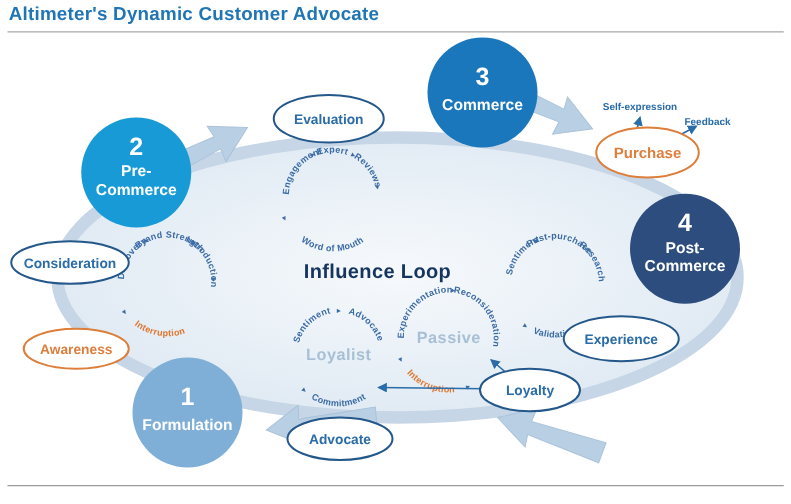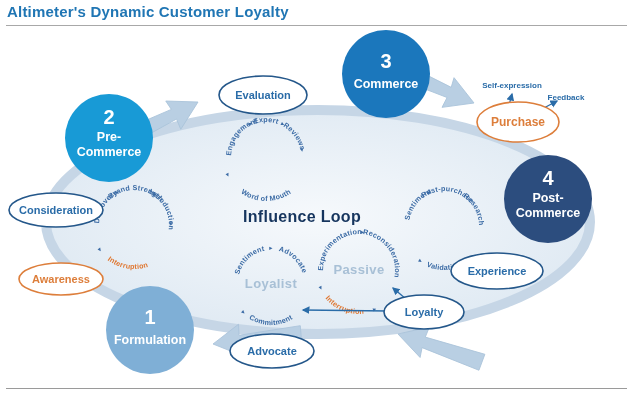--- a/index.html
+++ b/index.html
@@ -24,21 +24,21 @@
   .stage-label{font:bold 12.5px "Liberation Sans",sans-serif;fill:#fff;text-anchor:middle;}
   .center-label{font:bold 16px "Liberation Sans",sans-serif;fill:#16355e;text-anchor:middle;letter-spacing:.3px;}
   .annot{font:bold 8px "Liberation Sans",sans-serif;fill:#2a6ca8;text-anchor:middle;}
   .thin-arrow{stroke:#2a6ca8;stroke-width:1.3;fill:none;}
   .band{fill:#b9cfe3;stroke:#aac3da;stroke-width:.8;}
 </style>
 </head>
 <body>
 
 <div id="stage">
-  <div id="page-title">Altimeter's Dynamic Customer Loyalty</div>
+  <div id="page-title">Altimeter's Dynamic Customer Advocate</div>
   <div class="rule" id="rule-top"></div>
   <div class="rule" id="rule-bottom"></div>
 
   <svg width="633" height="403" viewBox="0 0 633 403">
     <defs>
       <radialGradient id="g1" cx="50%" cy="48%" r="60%">
         <stop offset="0%" stop-color="#f6f9fc"></stop>
         <stop offset="100%" stop-color="#dde8f2"></stop>
       </radialGradient>
       <path id="band-arrow" d="M0 0 L-28 -16 L-27 -6 L-88 -11 L-89 6 L-27 5 L-28 16 Z"></path>

